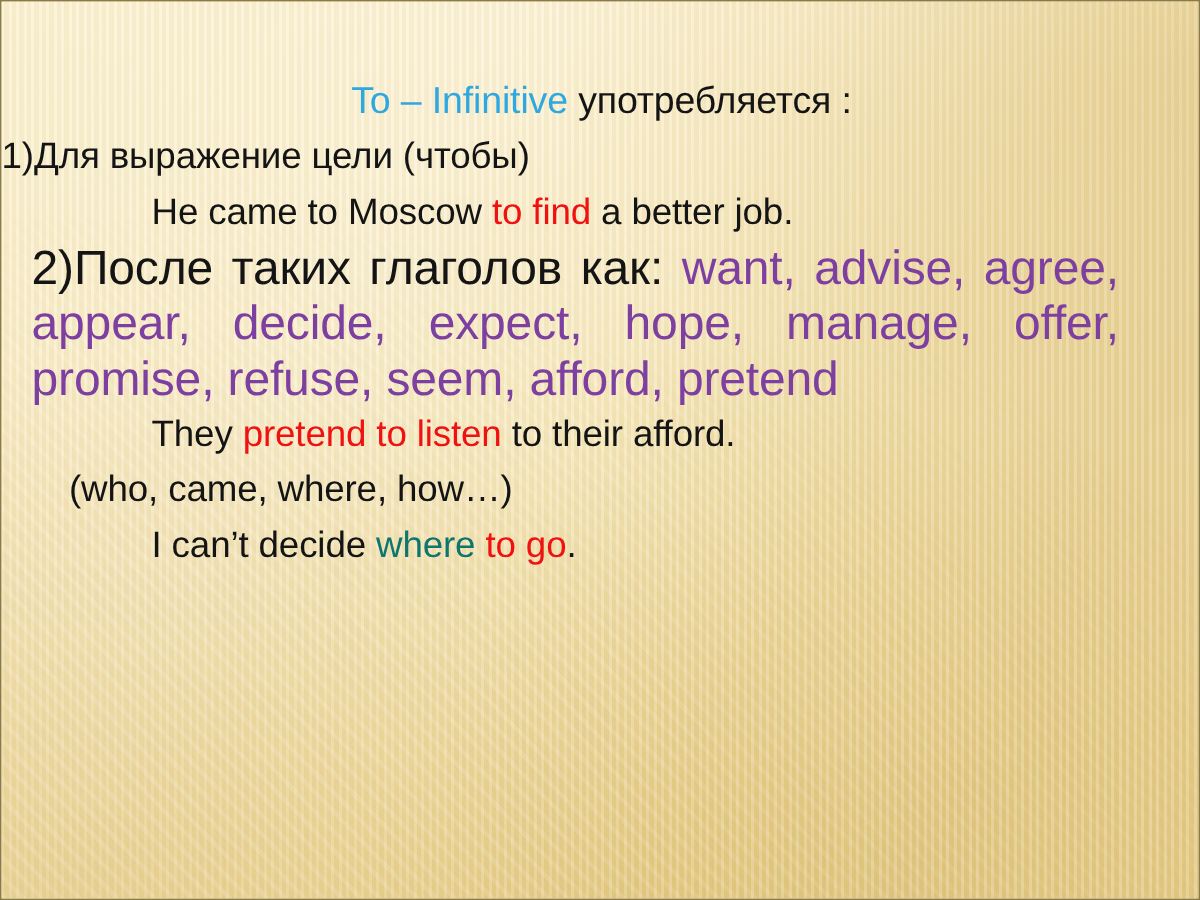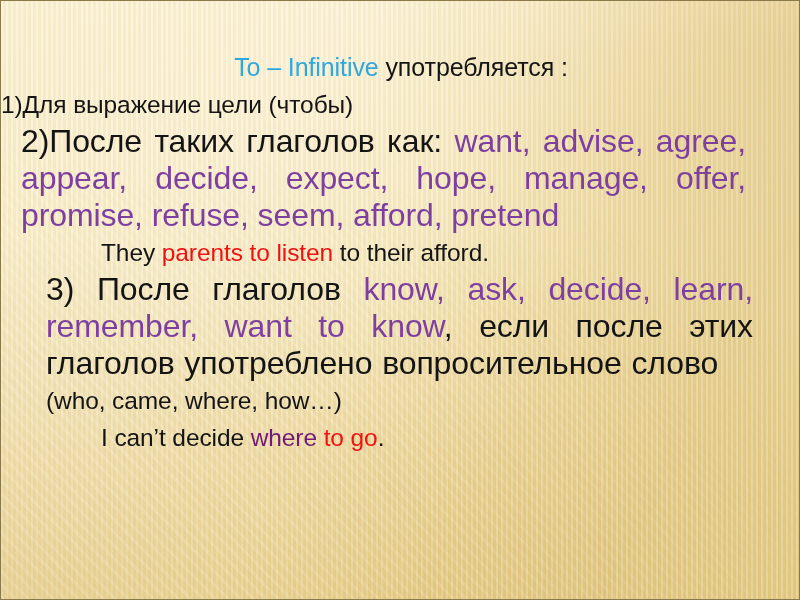--- a/index.html
+++ b/index.html
@@ -148,46 +148,46 @@
     margin-left: 45px;
     margin-right: 48px;
   }
 
   .word-space-wide { word-spacing: 1px; }
 
   
   .c-cyan   { color: #2FA8DF; }
   .c-red    { color: #F01111; }
   .c-purple { color: #7D3FA0; }
-  .c-navy   { color: #701a75; }
+  .c-navy   { color: #0f766e; }
   .c-black  { color: #141414; }
 </style>
 </head>
 <body>
 
 <div class="slide">
 
   <div class="bg-base"></div>
   <div class="bg-wash"></div>
   <div class="bg-stripes"></div>
   <div class="bg-hatch"></div>
   <div class="bg-vignette"></div>
 
   <div class="content">
 
     <div class="line title-line"><span class="c-cyan">To – Infinitive</span><span class="c-black"> употребляется :</span></div>
 
     <div class="line indent-0"><span>1)</span><span>Для выражение цели (чтобы)</span></div>
 
+    <div class="line indent-1"><span class="c-black">He came to Moscow </span><span class="c-red">to find</span><span class="c-black"> a better job.</span></div>
 
 
     <div class="para para-2"><span class="c-black">2)</span><span class="c-black">После таких глаголов как: </span><span class="c-purple">want, advise, agree, appear, decide, expect, hope, manage, offer, promise, refuse, seem, afford, pretend</span></div>
 
-    <div class="line indent-1"><span class="c-black">They </span><span class="c-red">parents to listen</span><span class="c-black"> to their afford.</span></div>
+    <div class="line indent-1"><span class="c-black">They </span><span class="c-red">pretend to listen</span><span class="c-black"> to their afford.</span></div>
 
-    <div class="para para-3 word-space-wide"><span class="c-black">3) </span><span class="c-black">После глаголов </span><span class="c-purple">know, ask, decide, learn, remember, want to know</span><span class="c-black">, если после этих глаголов употреблено вопросительное слово</span></div>
 
     <div class="line indent-2">(who, came, where, how…)</div>
 
     <div class="line indent-1"><span class="c-black">I can’t decide </span><span class="c-navy">where</span><span class="c-black"> </span><span class="c-red">to go</span><span class="c-black">.</span></div>
 
   </div>
 </div>
 
 </body></html>

